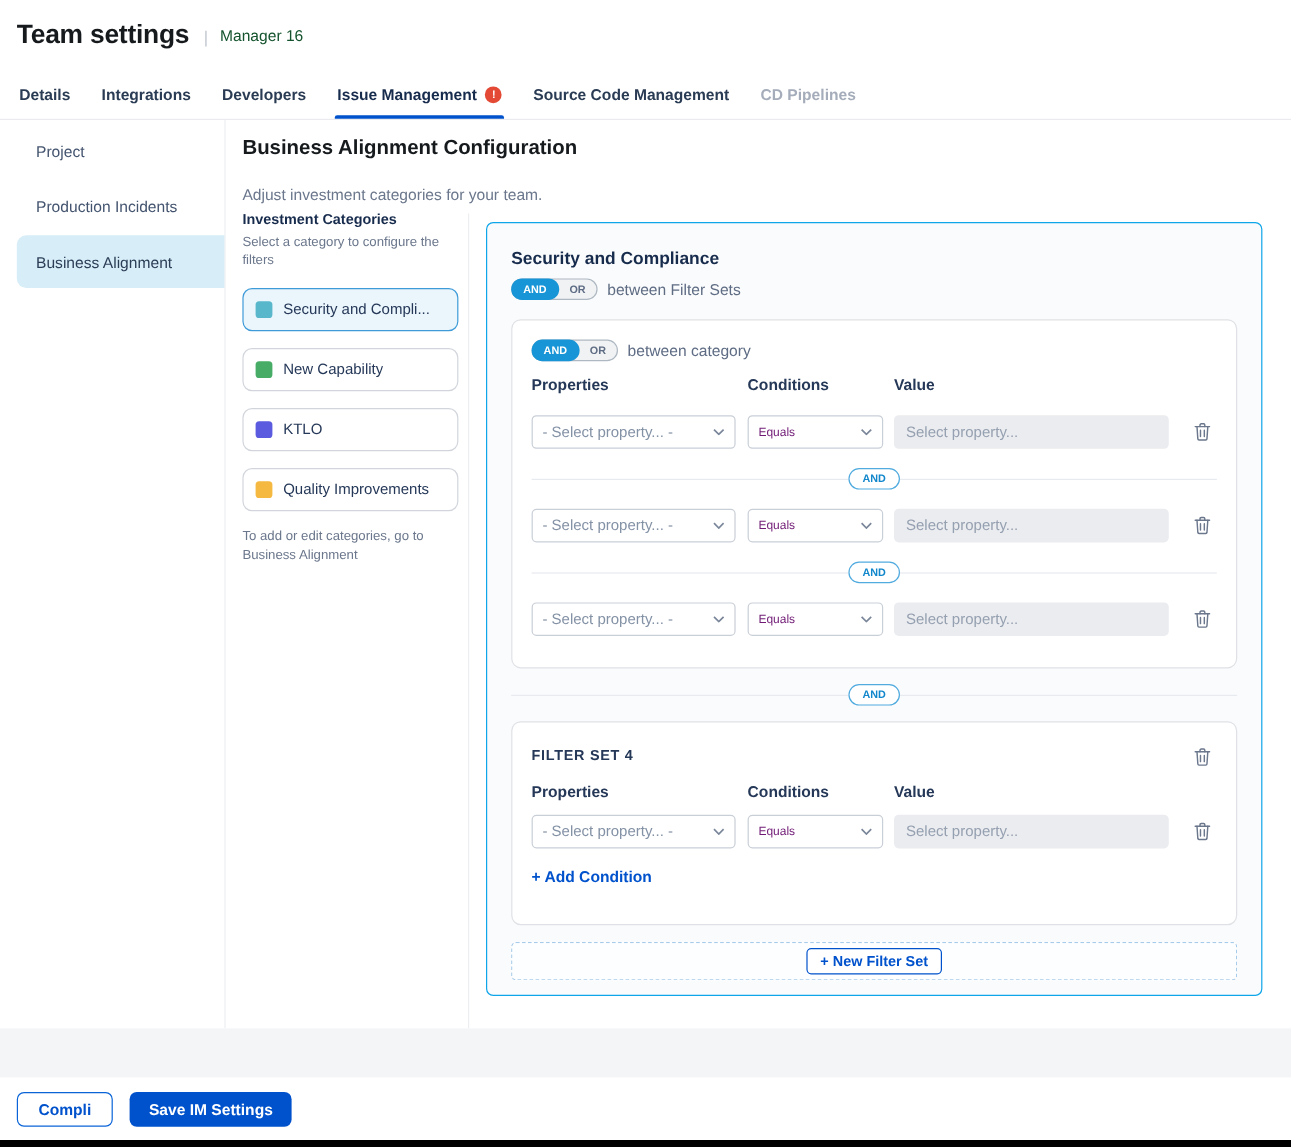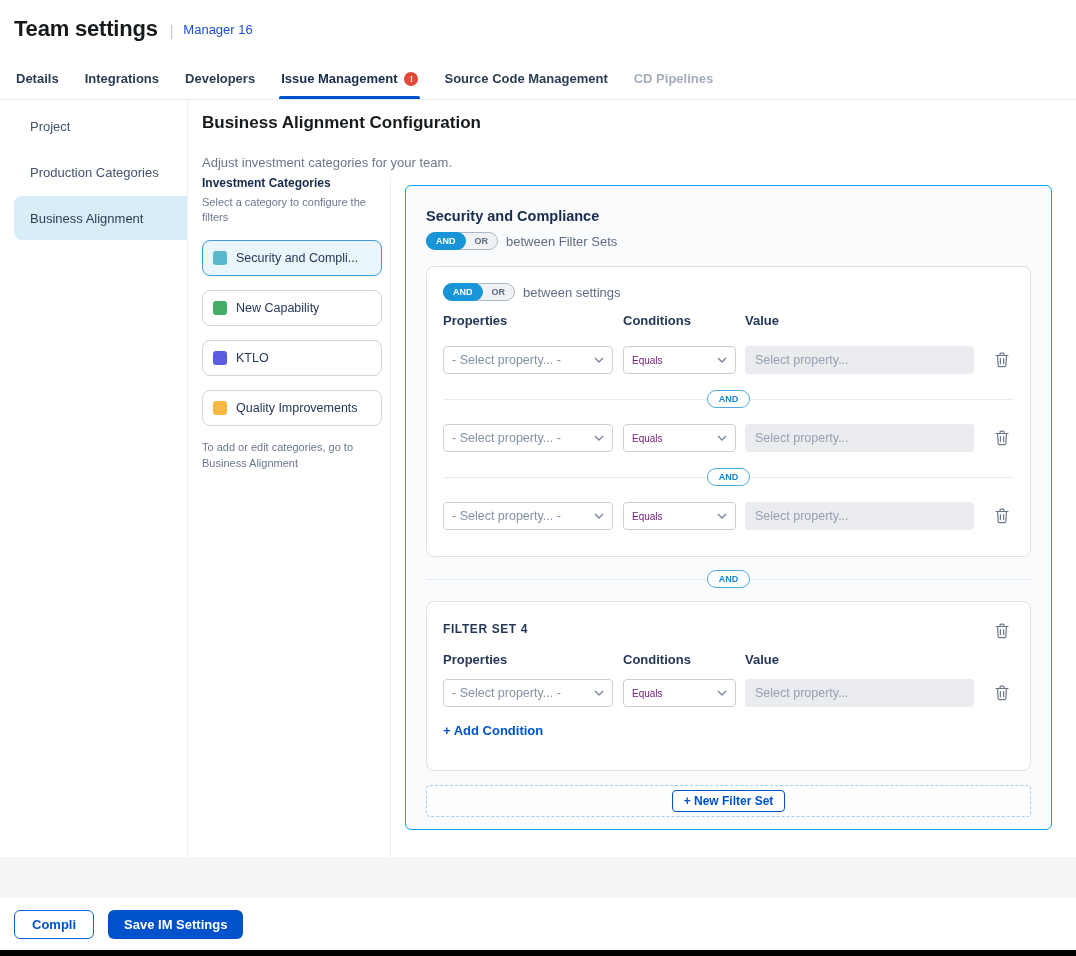--- a/index.html
+++ b/index.html
@@ -5,21 +5,21 @@
   * { margin:0; padding:0; box-sizing:border-box; }
   html,body { background:#fff; }
   .app {
     position:relative; width:1076px; height:956px; overflow:hidden;
     font-family:"Liberation Sans", sans-serif; background:#fff; color:#172B4D;
   }
   
   .header { position:absolute; top:0; left:0; right:0; height:58px; display:flex; align-items:center; padding-left:14px; background:#fff; }
   .header h1 { font-size:22px; font-weight:700; color:#161A1D; letter-spacing:-0.2px; }
   .hdr-sep { color:#C1C7D0; margin:3px 10px 0 12px; font-size:14px; }
-  .hdr-sub { font-size:13px; color:#1d4ed8; margin-top:0;text-align:right; }
+  .hdr-sub { font-size:13px; color:#14532d; margin-top:0;text-align:right; }
   
   .tabbar { position:absolute; top:58px; left:0; right:0; height:42px; border-bottom:1px solid #E9EBEE; display:flex; align-items:stretch; padding:0 16px; gap:26px; background:#fff; }
   .tab { display:flex; align-items:center; gap:7px; font-size:13px; font-weight:600; color:#2A3B54; cursor:pointer; position:relative; white-space:nowrap; }
   .tab.active { color:#172B4D; }
   .tab.active::after { content:""; position:absolute; left:-2px; right:-2px; bottom:0; height:3px; background:#0052CC; border-radius:2px 2px 0 0; }
   .tab.disabled { color:#A5ADBA; cursor:default; }
   .warn { width:14px; height:14px; border-radius:50%; background:#E34935; color:#fff; font-size:9px; font-weight:700; display:flex; align-items:center; justify-content:center; }
   
   .content { position:absolute; top:100px; left:0; width:917px; height:757px; background:#fff; }
   .sidebar { position:absolute; top:0; left:0; width:188px; height:100%; border-right:1px solid #ECEEF1; padding-top:2px; }
@@ -104,21 +104,21 @@
       </div>
     <div class="tab disabled">
         <span>CD Pipelines</span>
       </div>
   </div>
 
   <div class="content">
 
     <div class="sidebar">
       <div class="side-item">Project</div>
-      <div class="side-item">Production Categories</div>
+      <div class="side-item">Production Incidents</div>
       <div class="side-item selected">Business Alignment</div>
     </div>
 
     <div class="page-head">
       <h2>Business Alignment Configuration</h2>
       <div class="page-sub">Adjust investment categories for your team.</div>
     </div>
 
     <div class="categories">
       <div class="cat-title">Investment Categories</div>
@@ -156,21 +156,21 @@
         </div>
         <span class="between">between Filter Sets</span>
       </div>
 
       <div class="fcard">
         <div class="toggle-row" style="margin-top:0">
           <div class="toggle">
             <span class="t-and">AND</span>
             <span class="t-or">OR</span>
           </div>
-          <span class="between">between settings</span>
+          <span class="between">between category</span>
         </div>
 
         <div class="headers">
           <span>Properties</span>
           <span>Conditions</span>
           <span>Value</span>
           <span></span>
         </div>
 
         <div class="frow">

